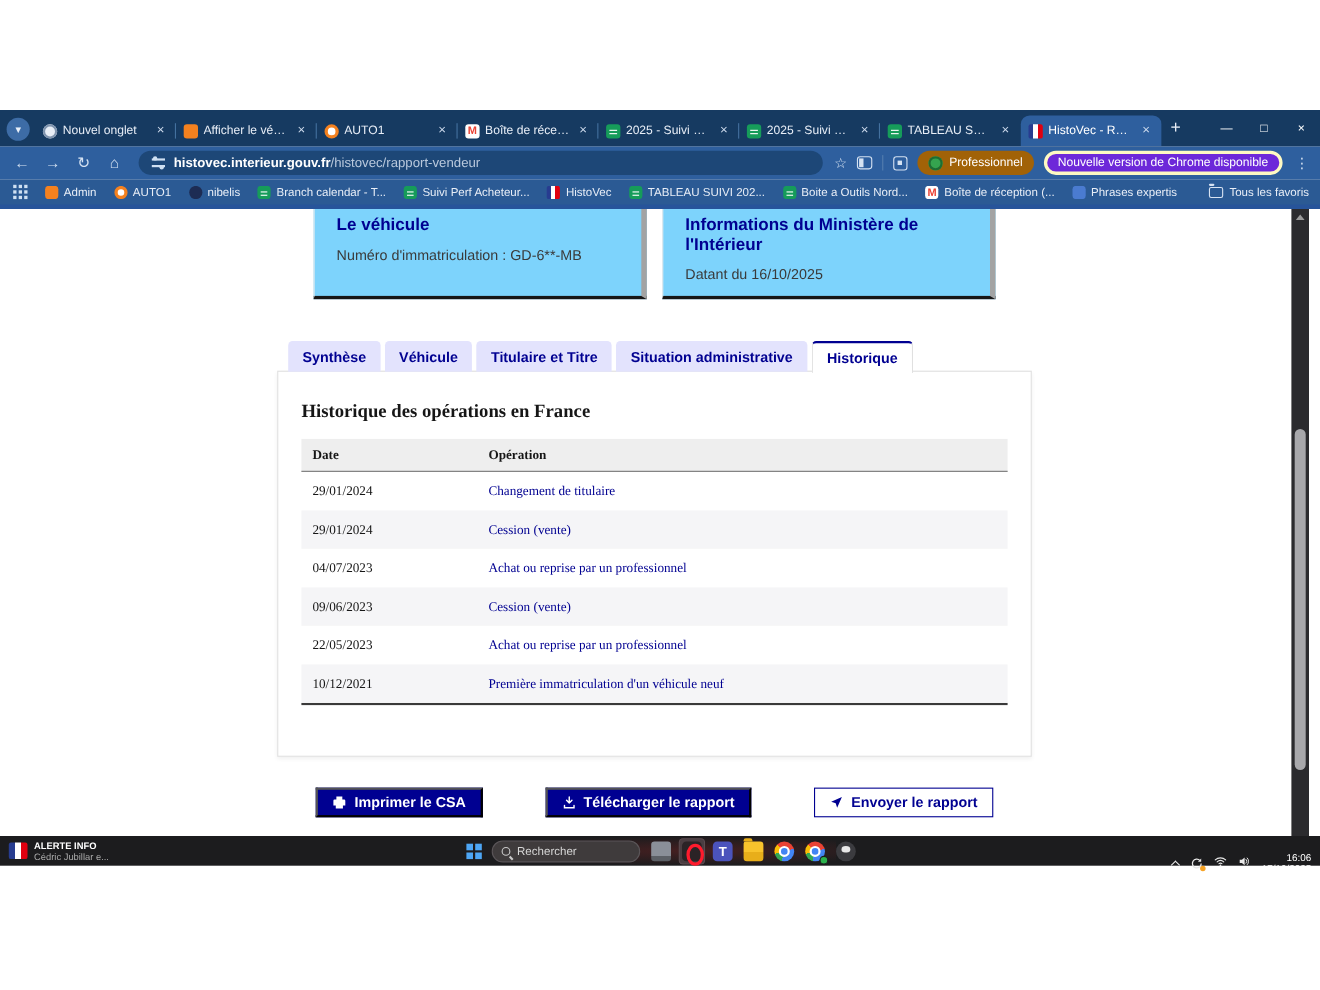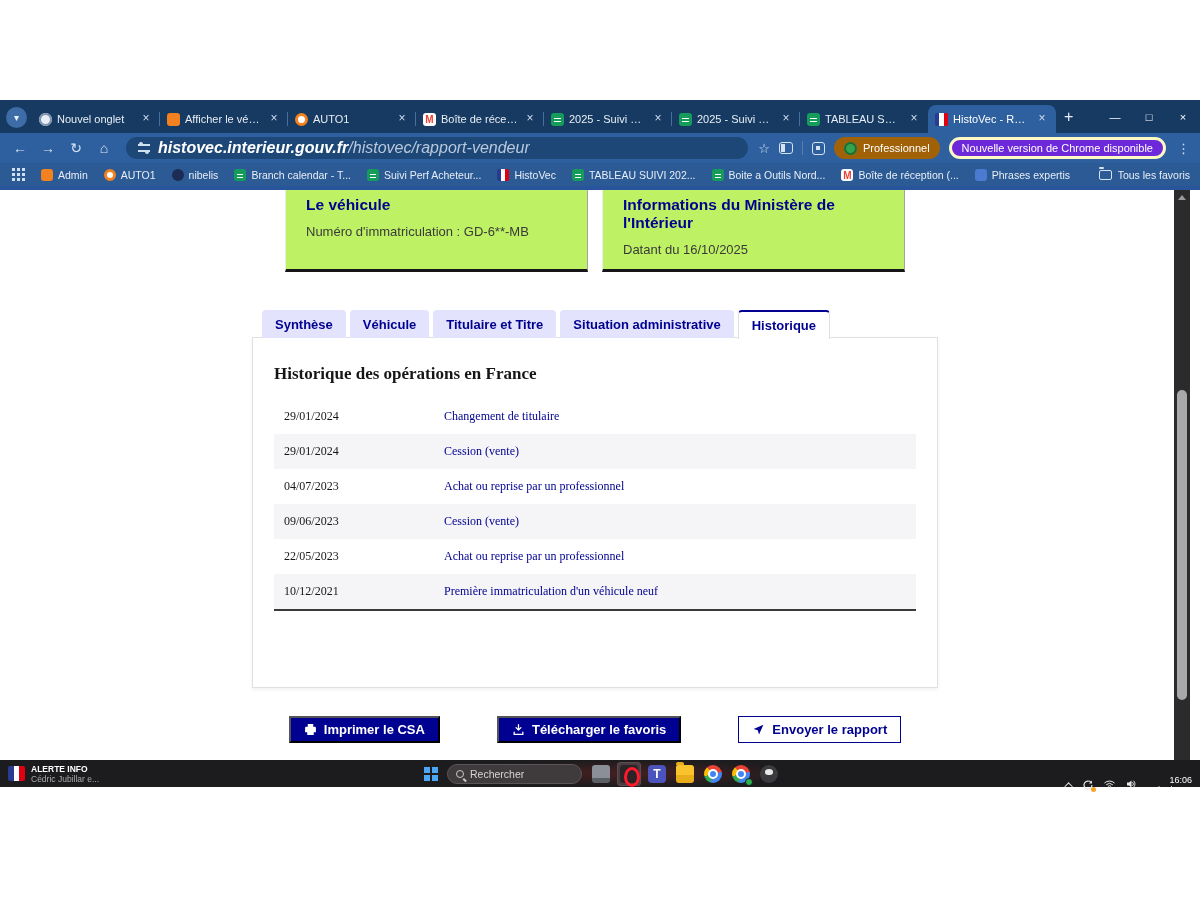--- a/index.html
+++ b/index.html
@@ -36,21 +36,21 @@
   [data-icon-type="histovec"] .fav { background:linear-gradient(90deg,#273c90 0 34%, #fff 34% 66%, #e1000f 66% 100%); border-radius:2px; }
   [data-icon-type="navy"] .fav { border-radius:50%; background:#1d2c54; }
   [data-icon-type="bluedoc"] .fav { background:#4a7bd0; }
 
   .toolbar { height:30px; background:#2e5f9e; display:flex; align-items:center; padding:0 8px; gap:4px; }
   .nav-ic { color:#d5e2f2; font-size:14px; width:24px; text-align:center; flex:none; }
   .url-pill { flex:1; height:22px; background:#1d4777; border-radius:12px; display:flex; align-items:center; padding:0 12px; gap:8px; margin:0 6px; min-width:0; }
   .tune-ic { width:12px; height:8px; border-top:2px solid #cfe0f2; border-bottom:2px solid #cfe0f2; position:relative; flex:none; }
   .tune-ic::before { content:""; position:absolute; left:1px; top:-4px; width:4px; height:4px; border-radius:50%; background:#cfe0f2; }
   .tune-ic::after  { content:""; position:absolute; right:1px; bottom:-4px; width:4px; height:4px; border-radius:50%; background:#cfe0f2; }
-  .url-text { font-size:16px; color:#fff; white-space:nowrap; overflow:hidden;font-style:italic; }
+  .url-text { font-size:12px; color:#fff; white-space:nowrap; overflow:hidden; }
   .url-text .path { color:#b9c9dd; }
   .tb-right { display:flex; align-items:center; gap:9px; flex:none; }
   .star-ic { color:#d5e2f2; font-size:13px; }
   .panel-ic { width:14px; height:12px; border:1.5px solid #d5e2f2; border-radius:3px; position:relative; }
   .panel-ic::before { content:""; position:absolute; left:1px; top:1px; bottom:1px; width:4px; background:#d5e2f2; }
   .tb-sep { width:1px; height:14px; background:#547eae; }
   .ext-ic { width:13px; height:13px; border:1.5px solid #d5e2f2; border-radius:3px; position:relative; }
   .ext-ic::after { content:""; position:absolute; left:3px; top:3px; width:4px; height:4px; background:#d5e2f2; }
   .chip { height:22px; border-radius:12px; background:#a16207; display:flex; align-items:center; gap:6px; padding:0 10px; color:#fff; font-size:11px; white-space:nowrap; }
   .chip.update { border:3px solid #fef9c3; background:#6d28d9; }
@@ -62,21 +62,21 @@
   .bm-strip { display:flex; align-items:center; gap:16px; overflow:hidden; flex:1; }
   .bm { display:flex; align-items:center; gap:5px; font-size:10.5px; white-space:nowrap; }
   .bm .fav { width:12px; height:12px; }
   .bm-right { display:flex; align-items:center; gap:6px; font-size:10.5px; flex:none;padding-left:15px; }
   .folder-ic { width:13px; height:10px; border:1.5px solid #d8e3f2; border-radius:2px; position:relative; }
   .folder-ic::before { content:""; position:absolute; left:-1px; top:-4px; width:5px; height:2.5px; background:#d8e3f2; border-radius:1px; }
 
   
   .pagearea { position:relative; height:570px; background:#fff; overflow:hidden; }
 
-  .vcard { position:absolute; top:0; height:82px; background:#bef264; border-left:1px solid #ececec; border-right:1px solid #a3a3a3; border-bottom:3px solid #161616; padding:6px 20px 0; }
+  .vcard { position:absolute; top:0; height:82px; background:#7dd3fc; border-left:1px solid #ececec; border-right:5px solid #a3a3a3; border-bottom:3px solid #161616; padding:6px 20px 0; }
   .vcard.c1 { left:285px; width:303px; }
   .vcard.c2 { left:602px; width:303px; }
   .vcard h3 { color:#000091; font-size:15.5px; font-weight:bold; }
   .vcard p { margin-top:10px; color:#3a3a3a; font-size:13px; }
 
   .dsfr-tabs { position:absolute; top:120px; left:262px; display:flex; gap:4px; z-index:2; }
   .dsfr-tab { height:28px; padding:0 13px; display:flex; align-items:center; background:#e3e3fd; color:#000091; font-size:13px; font-weight:bold; border-radius:4px 4px 0 0; }
   .dsfr-tab.active { background:#fff; border:1px solid #e0e0e0; border-bottom:none; border-top:2px solid #000091; height:29px; margin-bottom:-1px; }
 
   .panel { position:absolute; top:147px; left:252px; width:686px; height:351px; background:#fff; border:1px solid #e0e0e0; box-shadow:0 2px 4px rgba(0,0,0,.06); z-index:1;font-family:Liberation Serif, serif; }
@@ -326,20 +326,24 @@
 
           <div class="dsfr-tab active">
             <span>Historique</span>
           </div>
 
       </div>
 
       <div class="panel">
         <h2>Historique des opérations en France</h2>
         <div class="htable">
+          <div class="thead">
+            <span>Date</span>
+            <span>Opération</span>
+          </div>
           <div>
 
               <div class="trow">
                 <span class="date">29/01/2024</span>
                 <span class="op">Changement de titulaire</span>
               </div>
 
               <div class="trow">
                 <span class="date">29/01/2024</span>
                 <span class="op">Cession (vente)</span>
@@ -375,21 +379,21 @@
               <path d="M7 2h10v5H7zM4 7h16a2 2 0 0 1 2 2v8h-4v5H6v-5H2V9a2 2 0 0 1 2-2zm4 10h8v4H8z" fill="#fff"></path>
               <path d="M8 17h8v4H8z" fill="#fff"></path>
             </svg>
           <span>Imprimer le CSA</span>
         </button>
         <button class="btn primary">
           <svg width="13" height="13" viewBox="0 0 24 24">
               <path d="M12 3v10m0 0l-4.5-4.5M12 13l4.5-4.5" stroke="#fff" stroke-width="2.4" fill="none" stroke-linecap="round"></path>
               <path d="M4 17v4h16v-4" stroke="#fff" stroke-width="2.4" fill="none" stroke-linecap="round"></path>
             </svg>
-          <span>Télécharger le favoris</span>
+          <span>Télécharger le rapport</span>
         </button>
         <button class="btn secondary">
           <svg width="13" height="13" viewBox="0 0 24 24">
               <path d="M3 11L21 3l-8 18-2.4-7.6L3 11z" fill="#000091"></path>
             </svg>
           <span>Envoyer le rapport</span>
         </button>
       </div>
 
       <div class="vscroll">

